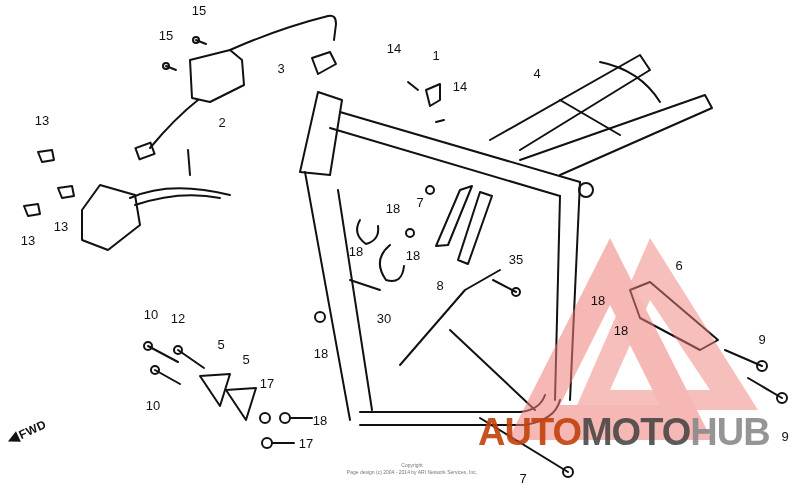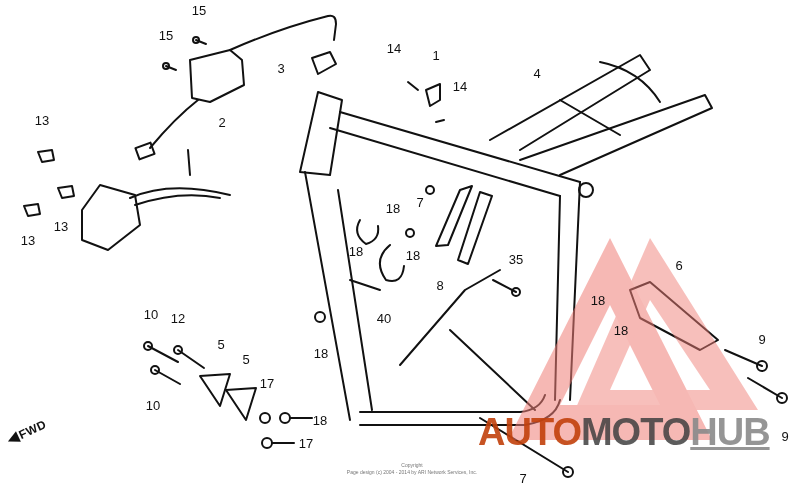--- a/index.html
+++ b/index.html
@@ -6,21 +6,21 @@
   body { width: 800px; height: 493px; overflow: hidden; position: relative; font-family: "Liberation Sans", sans-serif; }
   #stage { position: absolute; left: 0; top: 0; width: 800px; height: 493px; }
   svg.art { position: absolute; left: 0; top: 0; }
   .callout { position: absolute; font-family: Liberation Sans, sans-serif; font-size: 13px; color: #111; line-height: 1; transform: translate(-50%, -50%); white-space: nowrap; }
   .copyright { position: absolute; left: 412px; top: 462px; transform: translateX(-50%); font-family: "Liberation Sans", sans-serif; font-size: 5px; color: #777; text-align: center; line-height: 1.3; white-space: nowrap; }
   .fwd { position: absolute; left: 8px; top: 432px; transform: rotate(-25deg); transform-origin: left center; font-family: "Liberation Sans", sans-serif; font-weight: bold; font-size: 12px; color: #111; letter-spacing: 0.5px; white-space: nowrap; }
   .fwd .arrow { display: inline-block; font-size: 14px; margin-right: 1px; }
   .watermark-text { position: absolute; left: 478px; top: 413px; font-family: "Liberation Sans", sans-serif; font-weight: bold; font-size: 38px; letter-spacing: -1px; line-height: 1; white-space: nowrap; }
   .wm-auto { color: #c2410c; opacity: 0.9; }
   .wm-moto { color: #404040; opacity: 0.85; }
-  .wm-hub { color: #8a8a8a; opacity: 0.9; text-decoration: underline; }
+  .wm-hub { color: #8a8a8a; opacity: 0.9; }
 </style>
 </head>
 <body>
 
 <div id="stage">
 
   <svg class="art" width="800" height="493" viewBox="0 0 800 493">
     <g fill="none" stroke="#111" stroke-width="2" stroke-linecap="round" stroke-linejoin="round">
 
       <g>
@@ -144,21 +144,21 @@
   <span class="callout" style="left:460px;top:86px">14</span>
   <span class="callout" style="left:267px;top:383px">17</span>
   <span class="callout" style="left:306px;top:443px">17</span>
   <span class="callout" style="left:393px;top:208px">18</span>
   <span class="callout" style="left:413px;top:255px">18</span>
   <span class="callout" style="left:321px;top:353px">18</span>
   <span class="callout" style="left:320px;top:420px">18</span>
   <span class="callout" style="left:598px;top:300px">18</span>
   <span class="callout" style="left:621px;top:330px">18</span>
   <span class="callout" style="left:356px;top:251px">18</span>
-  <span class="callout" style="left:384px;top:318px">40</span>
+  <span class="callout" style="left:384px;top:318px">30</span>
   <span class="callout" style="left:516px;top:259px">35</span>
 
   <div class="fwd">
     <span class="arrow">◀</span><span>FWD</span>
   </div>
 
   <div class="copyright">
     <div>Copyright</div>
     <div>Page design (c) 2004 - 2014 by ARI Network Services, Inc.</div>
   </div>

